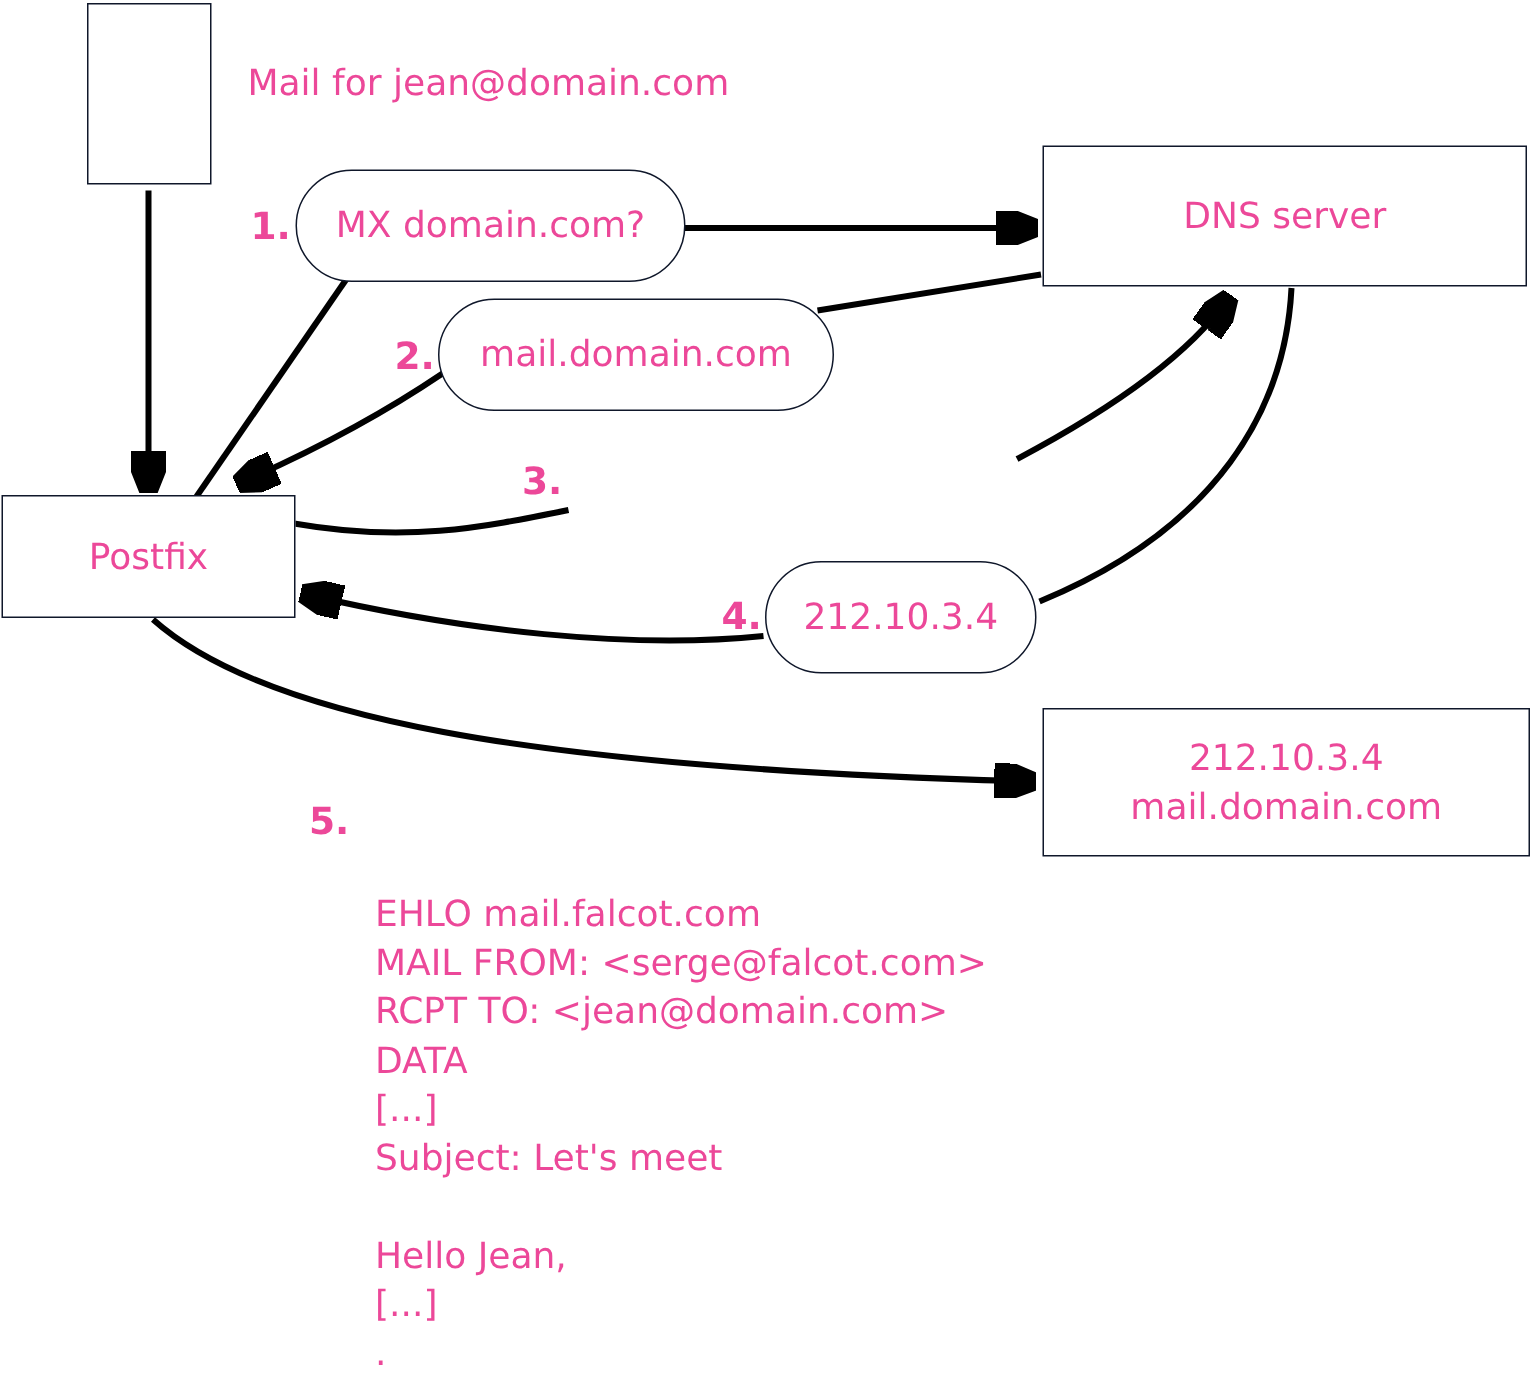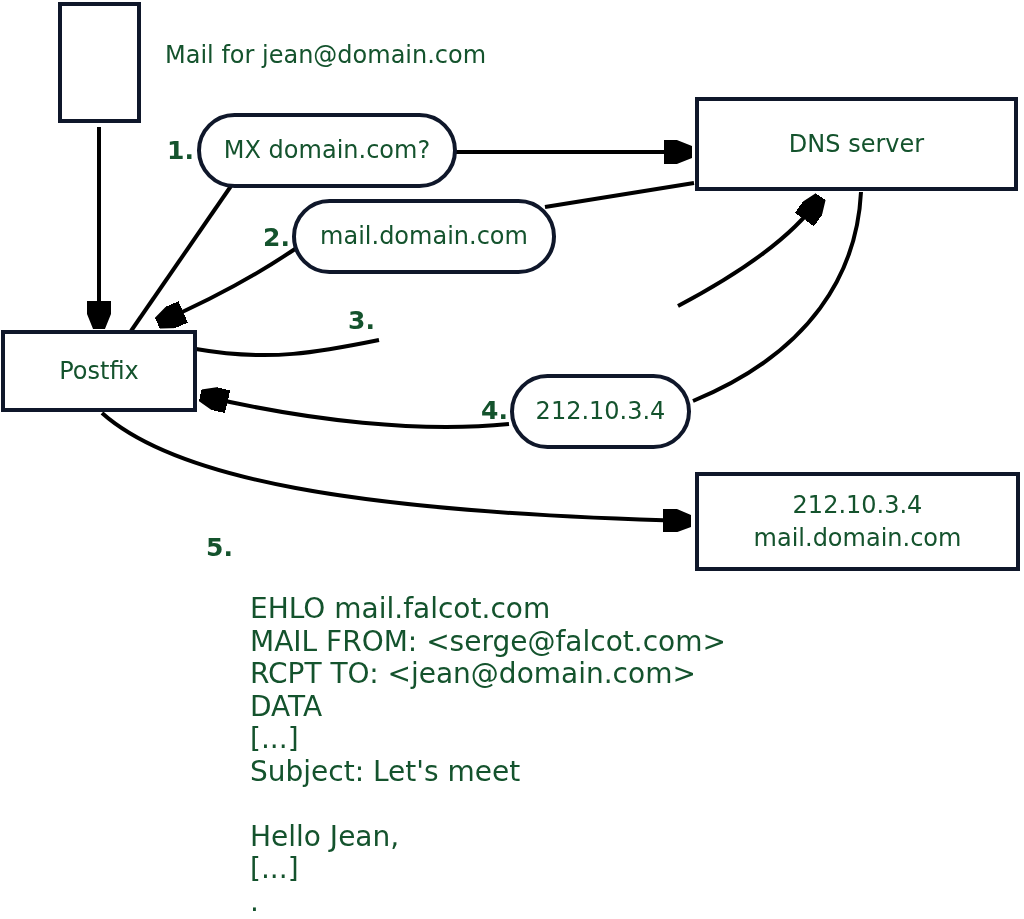--- a/index.html
+++ b/index.html
@@ -6,39 +6,39 @@
     margin: 0;
     padding: 0;
     background: #ffffff;
   }
   .stage {
     position: relative;
     width: 1024px;
     height: 919px;
     background: #ffffff;
     font-family: "DejaVu Sans", "Liberation Sans", sans-serif;
-    color: #14532d;
+    color: #ec4899;
     overflow: hidden;
   }
   .connectors {
     position: absolute;
     left: 0;
     top: 0;
     width: 1024px;
     height: 919px;
   }
   .connectors path {
     stroke: #000000;
     stroke-width: 4;
     fill: none;
   }
   .box {
     position: absolute;
     box-sizing: border-box;
-    border: 4px solid #0f172a;
+    border: 1px solid #0f172a;
     background: #ffffff;
     display: flex;
     align-items: center;
     justify-content: center;
     font-size: 24px;
     line-height: 1.35;
     text-align: center;
   }
   .pill {
     border-radius: 40px;
@@ -54,21 +54,21 @@
     font-size: 24px;
     line-height: 1.15;
     white-space: nowrap;
   }
   pre.smtp {
     position: absolute;
     left: 250px;
     top: 593px;
     margin: 0;
     font-family: "DejaVu Sans", "Liberation Sans", sans-serif;
-    font-size: 28px;
+    font-size: 24px;
     line-height: 32.5px;
     white-space: pre;
   }
   .twoline span { display: block; }
 </style>
 </head>
 <body>
 
 <div class="stage">
 

